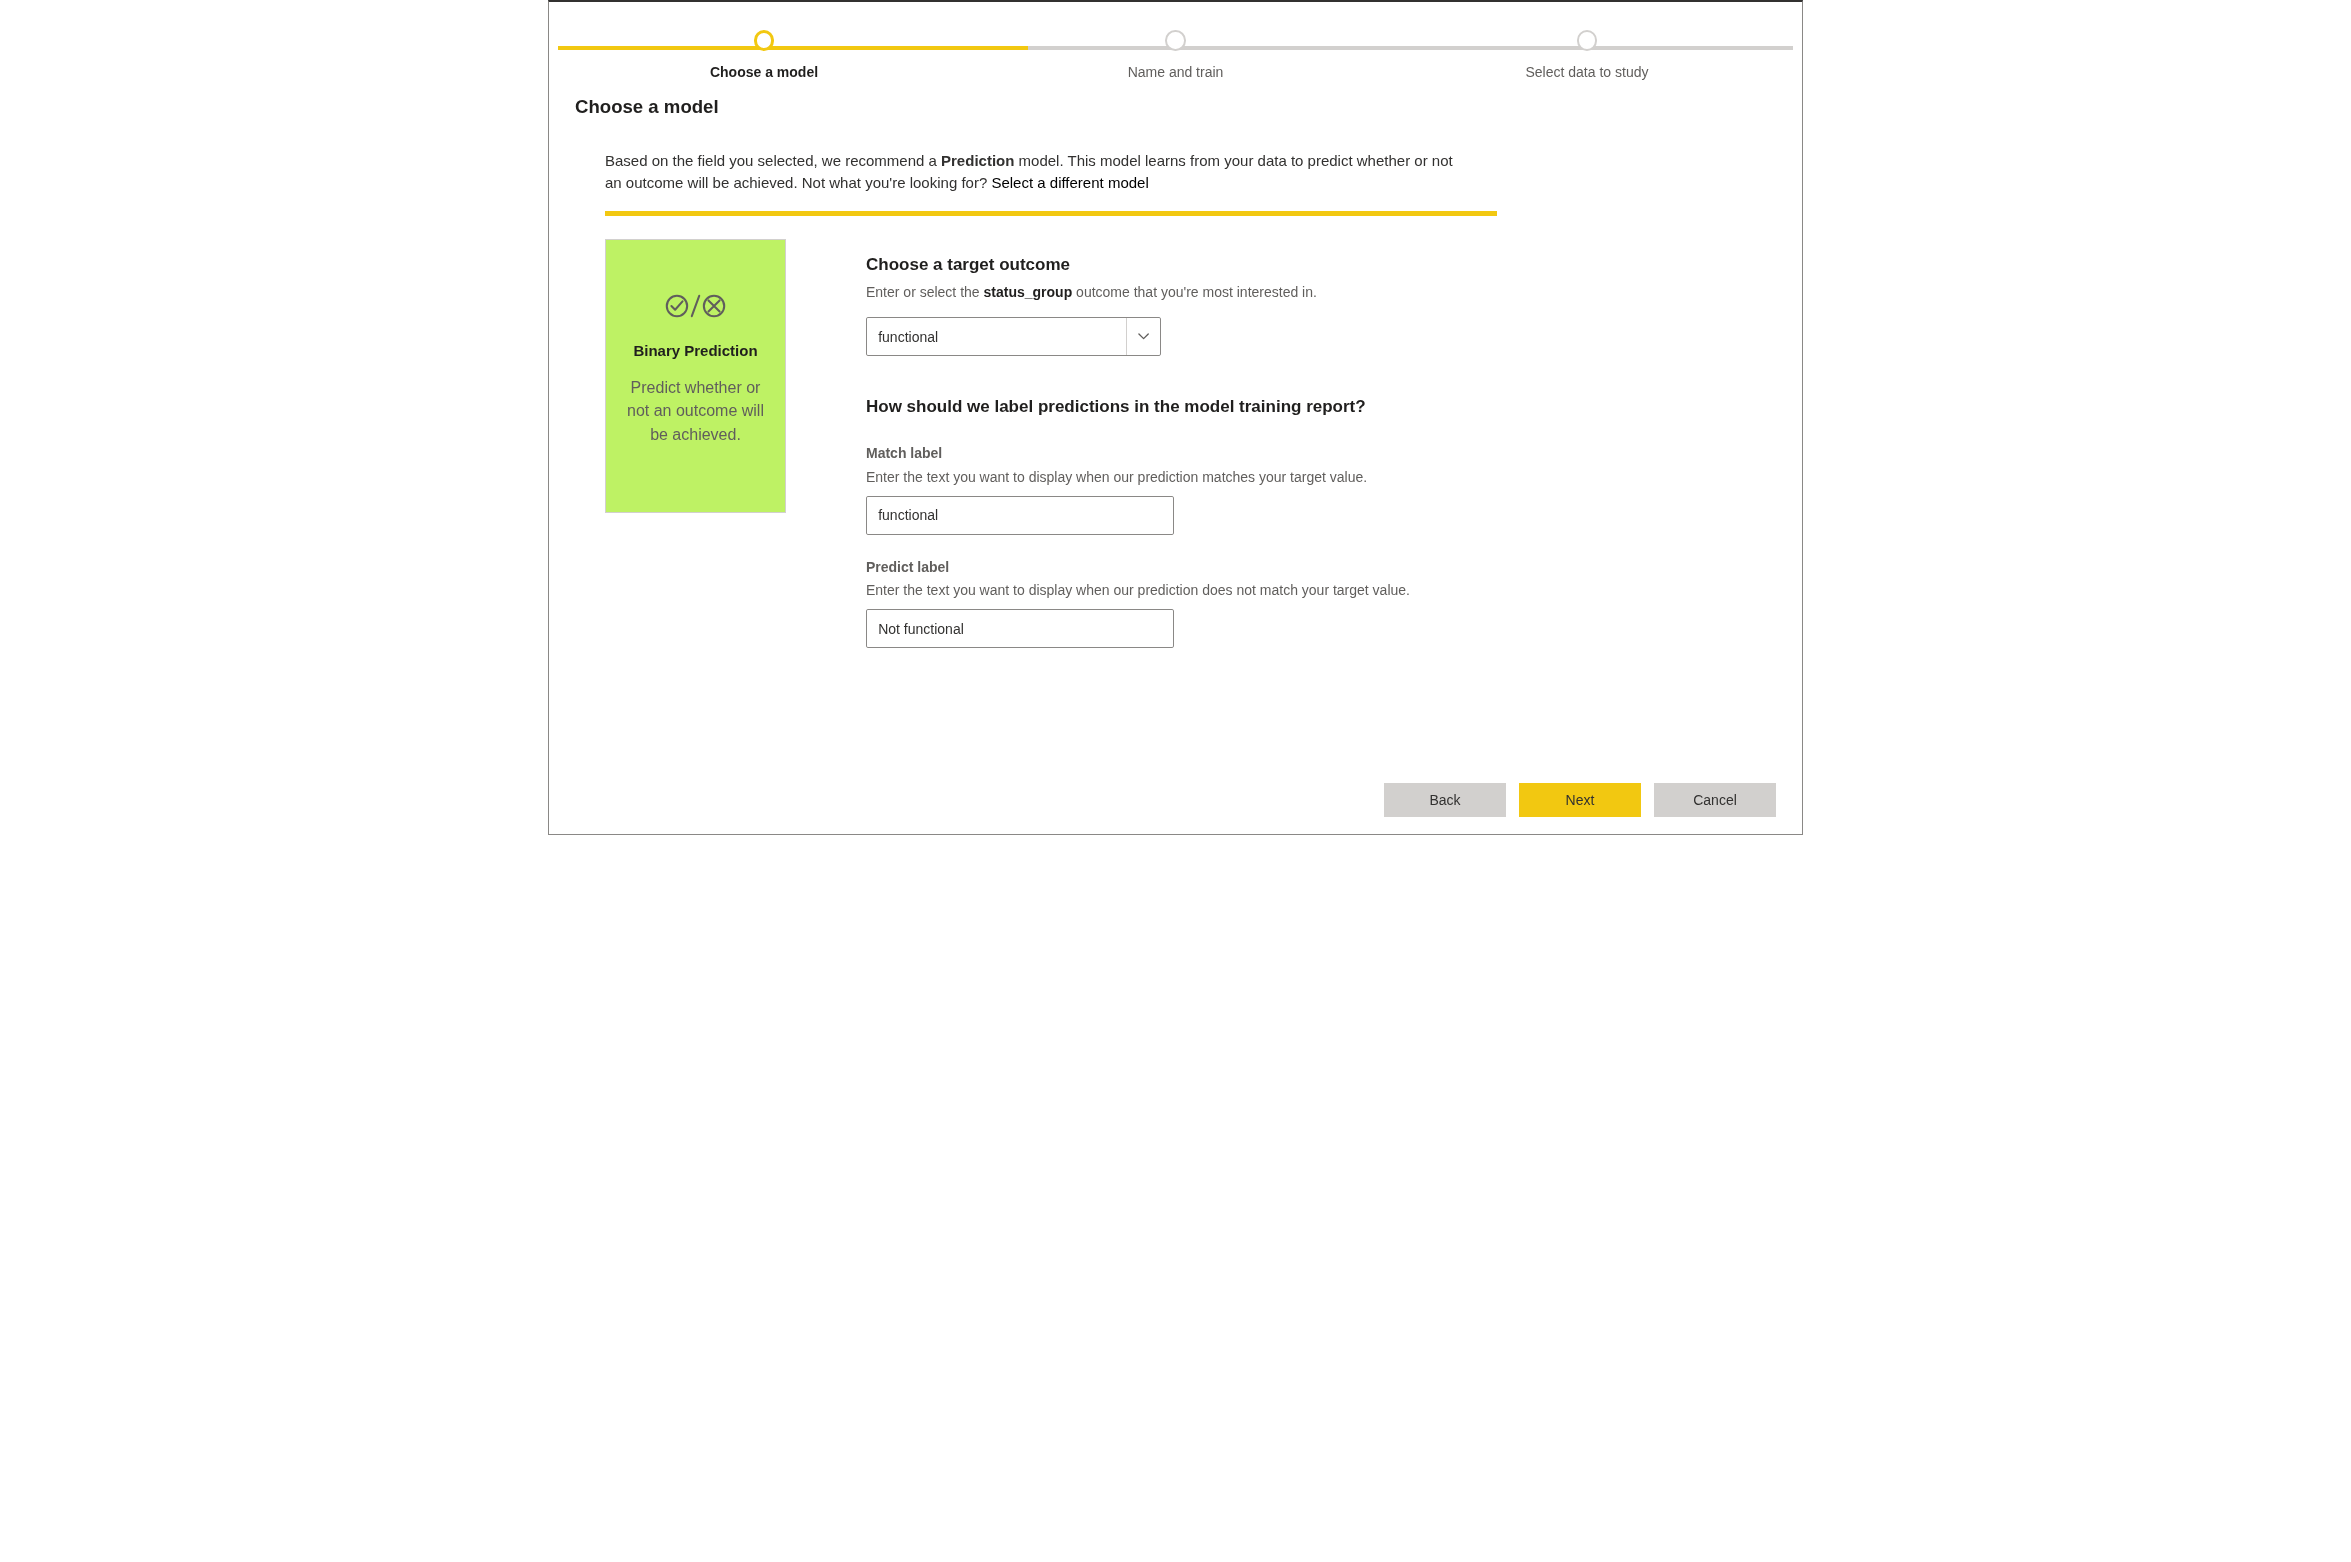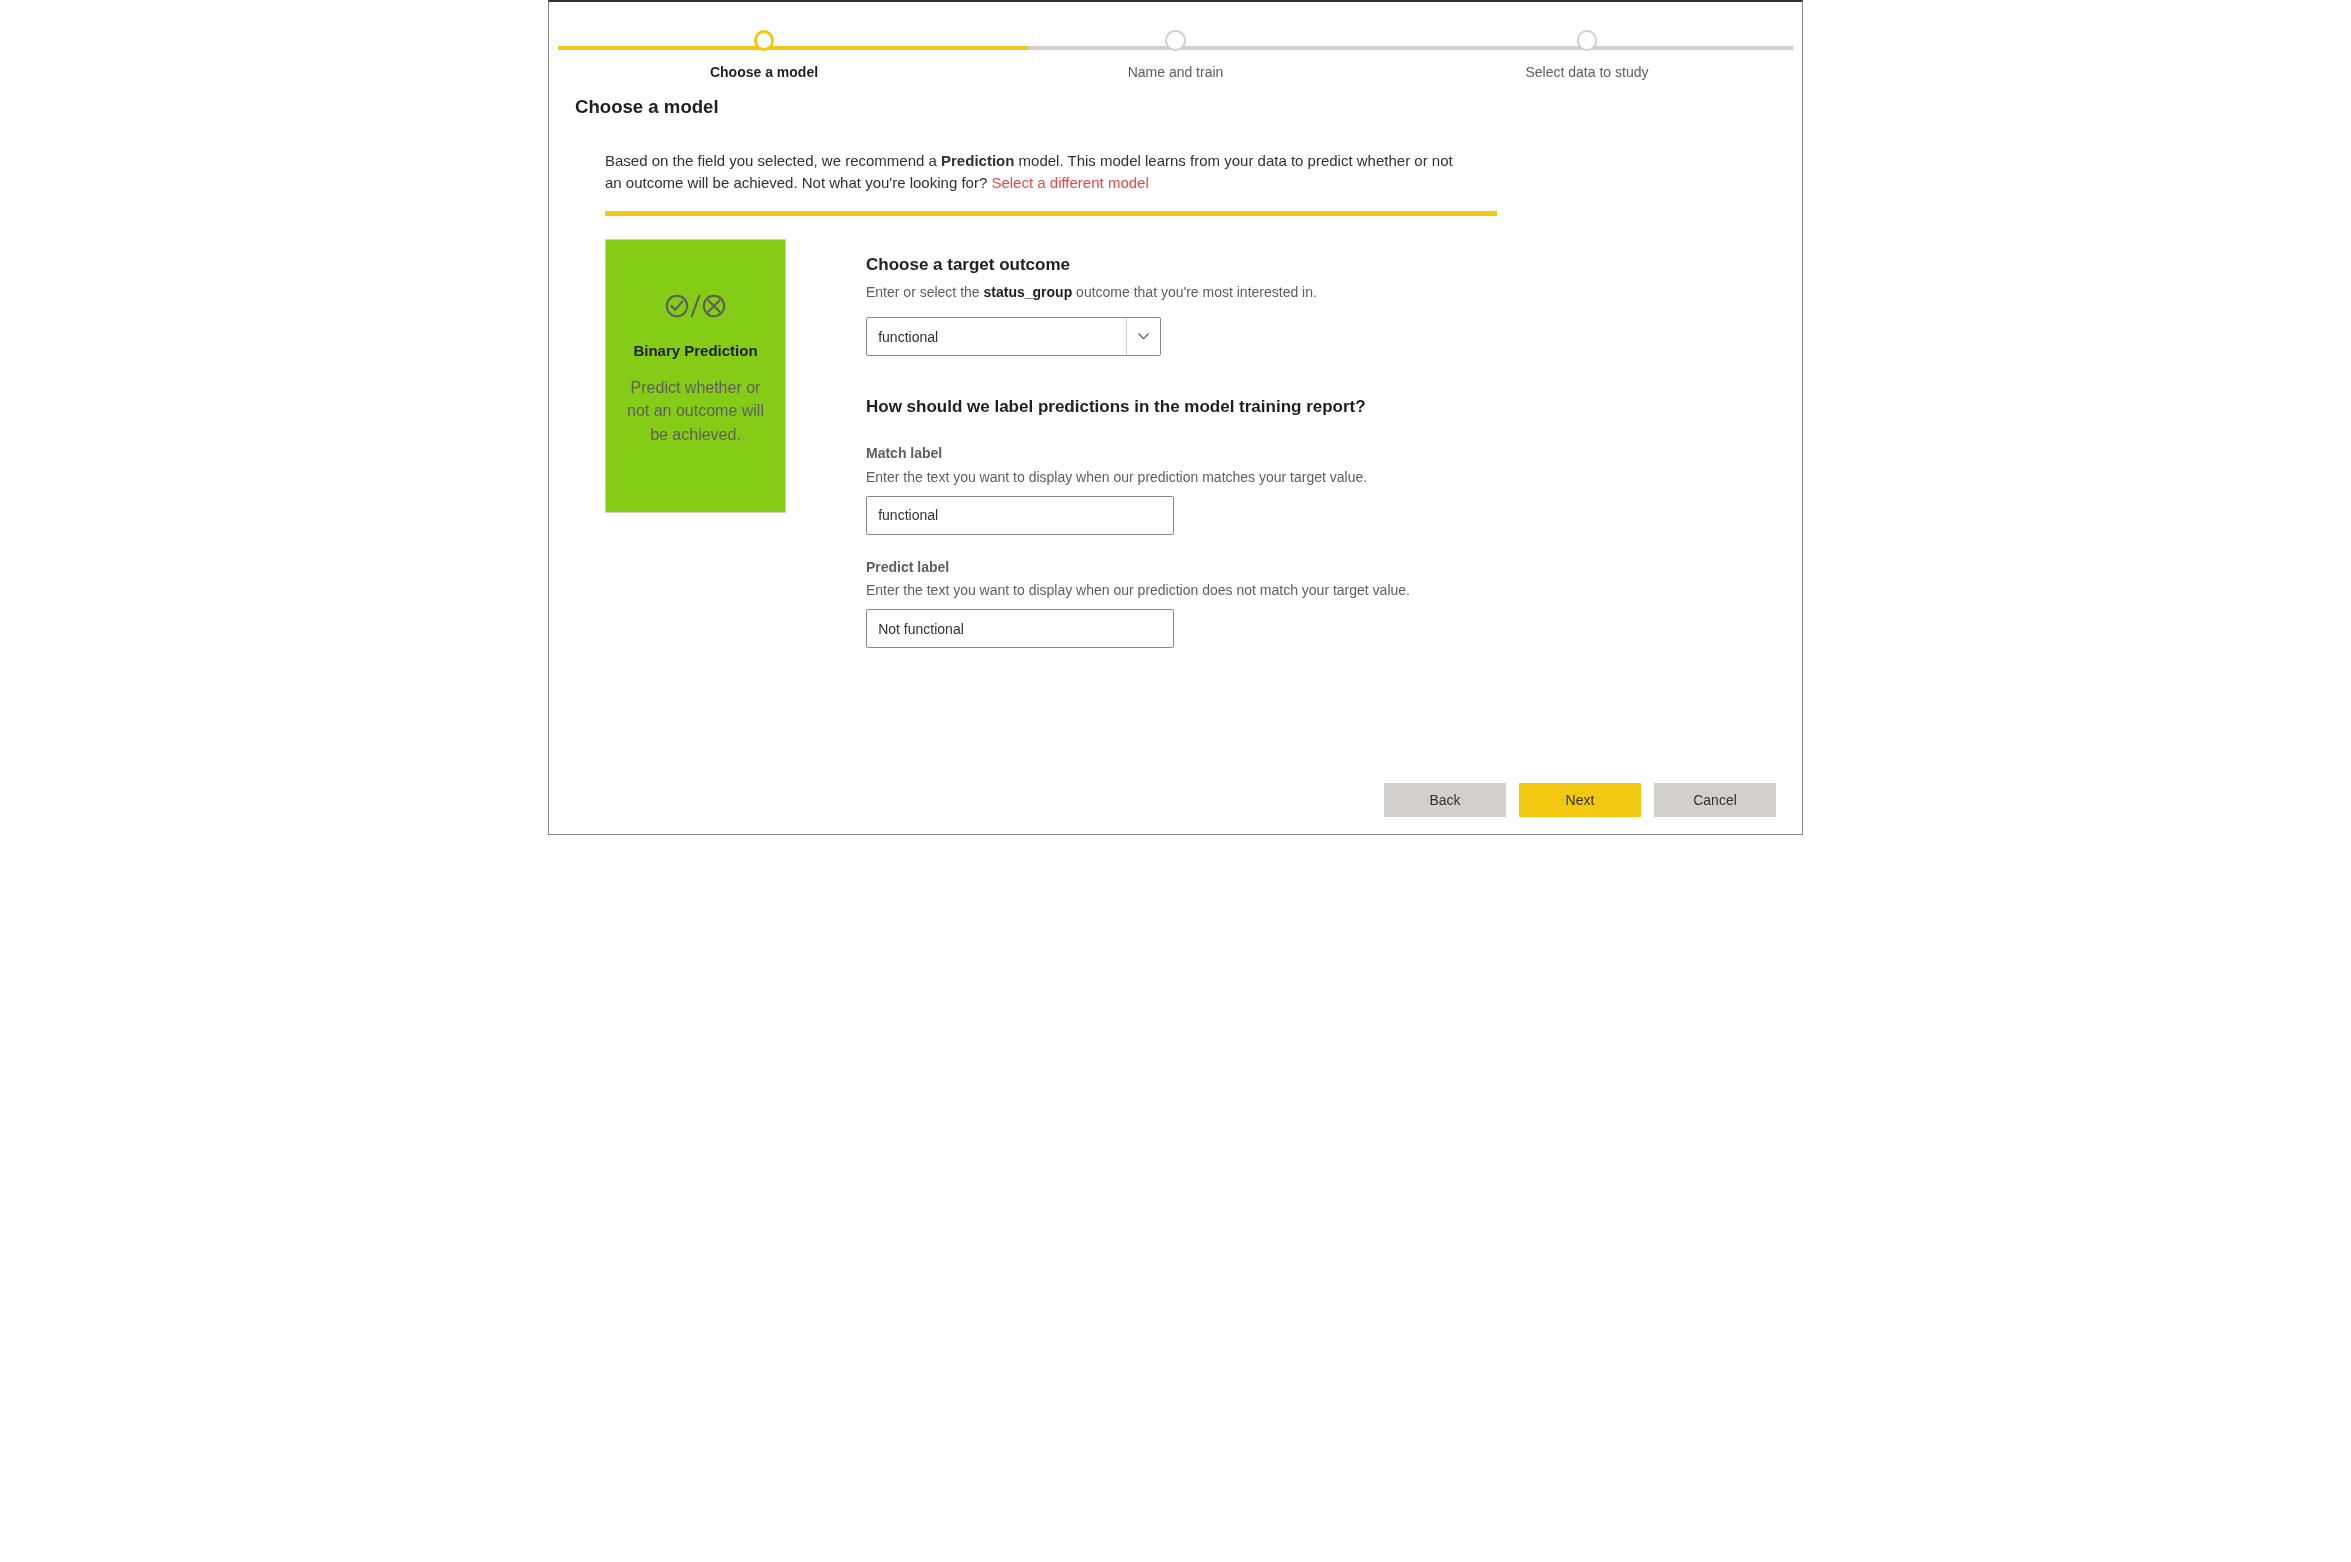--- a/index.html
+++ b/index.html
@@ -88,40 +88,40 @@
   }
   
   .intro {
     padding: 32px 56px 17px 56px;
     font-size: 15px;
     color: #323130;
     line-height: 1.45;
     max-width: 960px;
   }
   .intro a {
-    color: #ef4444;
+    color: #000000;
     text-decoration: none;
   }
   .accent-bar {
     height: 5.6px;
     background: #f2c811;
     margin: 0 56px 22.4px 56px;
     width: 892px;
   }
   
   .content {
     display: flex;
     padding: 0 56px;
     gap: 80px;
   }
   .model-card {
     width: 181px;
     height: 274px;
     border: 0.9px solid #d2d0ce;
-    background: #84cc16;
+    background: #bef264;
     display: flex;
     flex-direction: column;
     align-items: center;
     padding: 52px 13px 0 13px;
     text-align: center;
   }
   .model-card-icon {
     margin-bottom: 22.4px;
     display: flex;
     align-items: center;

